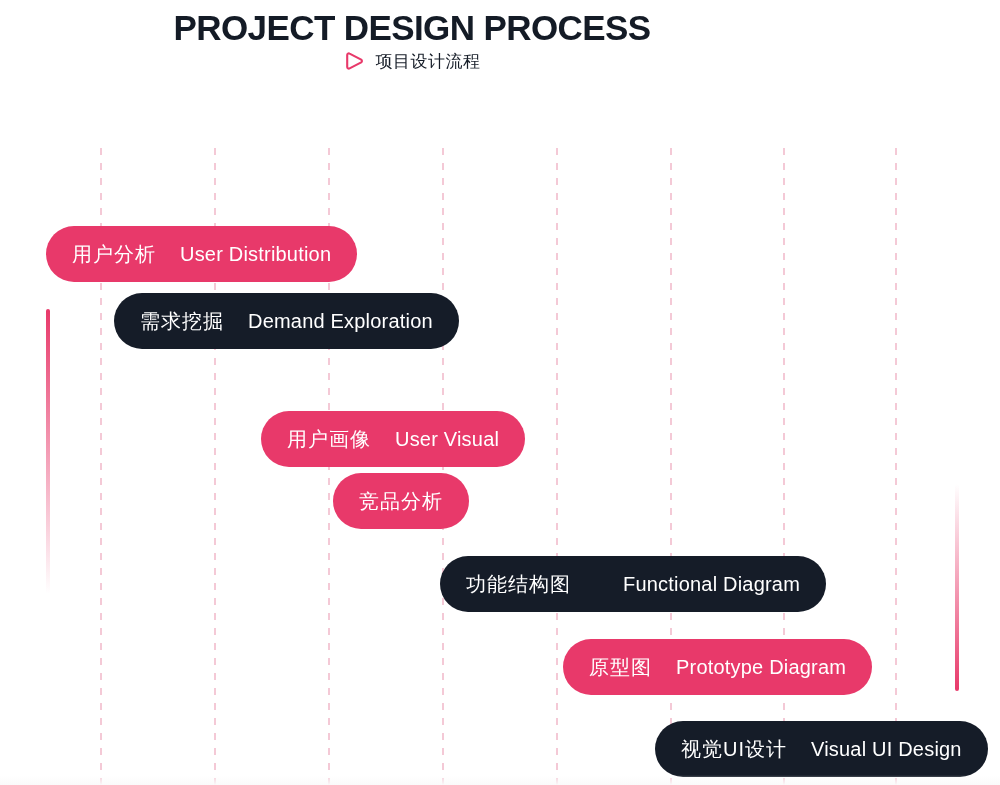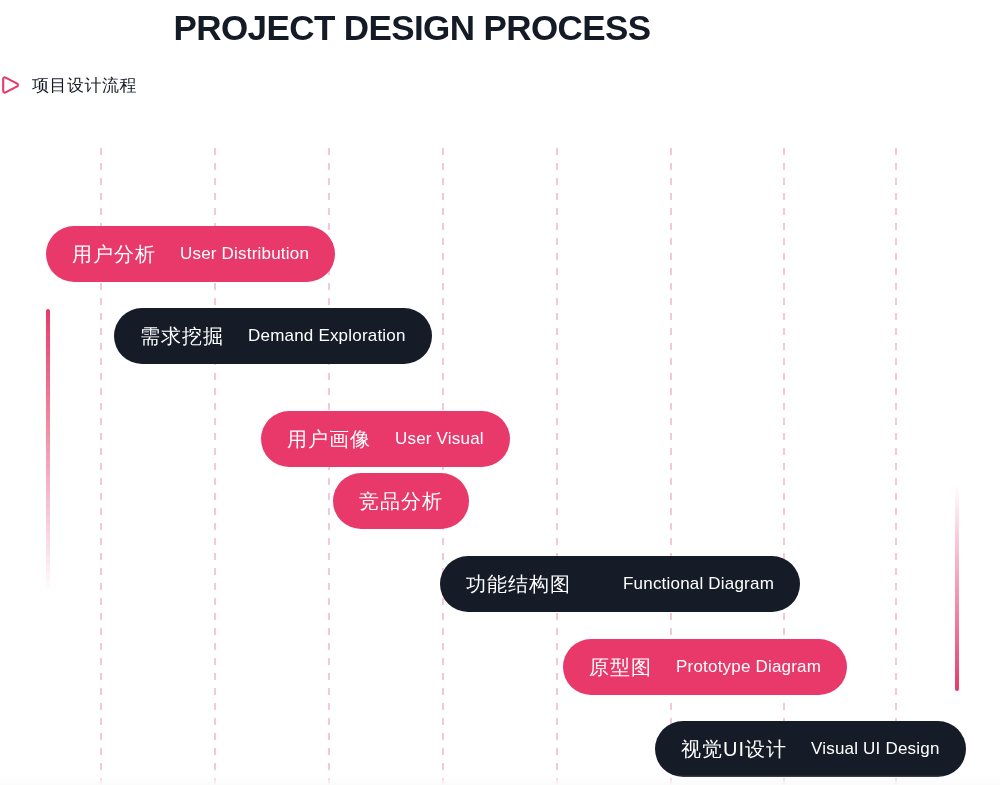--- a/index.html
+++ b/index.html
@@ -28,23 +28,24 @@
     margin: 0;
     padding-top: 6px;
     font-size: 35px;
     font-weight: bold;
     letter-spacing: -0.6px;
     color: #141b26;
     font-family: "Liberation Sans", sans-serif;
     line-height: 1.25;
   }
   .subtitle-row {
-    margin-top: 24px;
+    margin-top: 0;
     display: flex;
     align-items: center;
+    justify-content: center;
     gap: 10px;
   }
   .play-icon {
     display: inline-flex;
     width: 22px;
     height: 22px;
     align-items: center;
     justify-content: center;
   }
   .subtitle-text {
@@ -120,21 +121,21 @@
   .pill.dark {
     background: #151c28;
   }
   .pill-cn {
     font-size: 20px;
     font-family: "Liberation Sans", sans-serif;
     letter-spacing: 1px;
     color: #ffffff;
   }
   .pill-en {
-    font-size: 17px;
+    font-size: 20px;
     font-family: "Liberation Sans", sans-serif;
     letter-spacing: 0.2px;
     color: #ffffff;
     margin-left: 24px;
   }
 
   .bottom-fade {
     position: absolute;
     left: 0;
     bottom: 0;
@@ -172,21 +173,21 @@
 </div>
 
 <div class="accent-bar left"></div>
 <div class="accent-bar right"></div>
 
 <div class="steps-layer">
     <div class="pill pink" style="left: 46px; top: 226px;">
       <span class="pill-cn">用户分析</span>
       <span class="pill-en">User Distribution</span>
     </div>
-    <div class="pill dark" style="left: 114px; top: 308px;">
+    <div class="pill dark" style="left: 114px; top: 293px;">
       <span class="pill-cn">需求挖掘</span>
       <span class="pill-en">Demand Exploration</span>
     </div>
     <div class="pill pink" style="left: 261px; top: 391px; margin-top: 20px;">
       <span class="pill-cn">用户画像</span>
       <span class="pill-en">User Visual</span>
     </div>
     <div class="pill pink" style="left: 333px; top: 473px;">
       <span class="pill-cn">竞品分析</span>
     </div>

